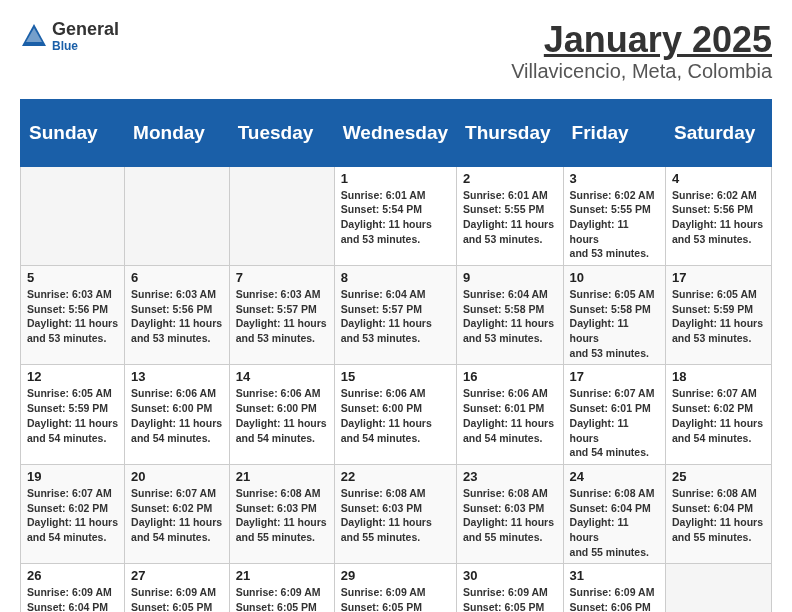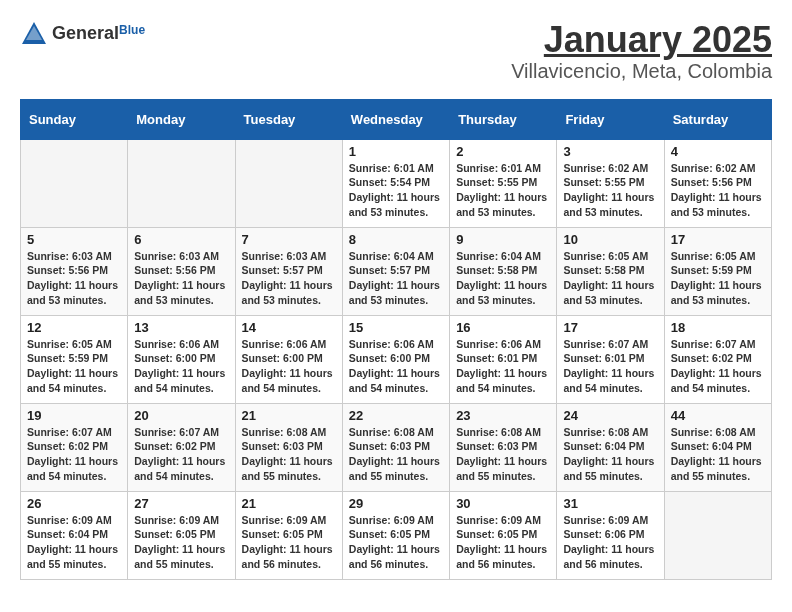--- a/index.html
+++ b/index.html
@@ -15,21 +15,21 @@
       justify-content: space-between;
       align-items: flex-start;
       margin-bottom: 16px;
     }
     .logo {
       display: flex;
       align-items: center;
     }
     .logo-text {
       display: flex;
-      flex-direction: row;
+      flex-direction: column;
       line-height: 1.1;
     }
     .logo-general {
       font-size: 18px;
       font-weight: bold;
       color: #333;
     }
     .logo-blue {
       font-size: 12px;
       font-weight: bold;
@@ -55,23 +55,23 @@
       color: #555;
     }
     .calendar {
       width: 100%;
       border-collapse: collapse;
       border: 1px solid #ccc;
     }
     .calendar th {
       background-color: #1a5fa8;
       color: #fff;
-      font-size: 13px;
-      font-weight: bold;
-      padding: 12px 8px;
+      font-size: 19px;
+      font-weight: bold;
+      padding: 22px 8px;
       text-align: left;
       border: 1px solid #1a5fa8;
     }
     .calendar td {
       vertical-align: top;
       border: 1px solid #ccc;
       padding: 4px 6px;
       width: calc(100% / 7);
       min-height: 80px;
       background: #fff;
@@ -304,21 +304,21 @@
 and 55 minutes.</div>
         </td>
         <td>
           <span class="day-num">24</span>
           <div class="day-info" style="white-space: pre-line;">Sunrise: 6:08 AM
 Sunset: 6:04 PM
 Daylight: 11 hours
 and 55 minutes.</div>
         </td>
         <td>
-          <span class="day-num">44</span>
+          <span class="day-num">25</span>
           <div class="day-info" style="white-space: pre-line;">Sunrise: 6:08 AM
 Sunset: 6:04 PM
 Daylight: 11 hours
 and 55 minutes.</div>
         </td>
       </tr>
       <tr>
         <td>
           <span class="day-num">26</span>
           <div class="day-info" style="white-space: pre-line;">Sunrise: 6:09 AM

